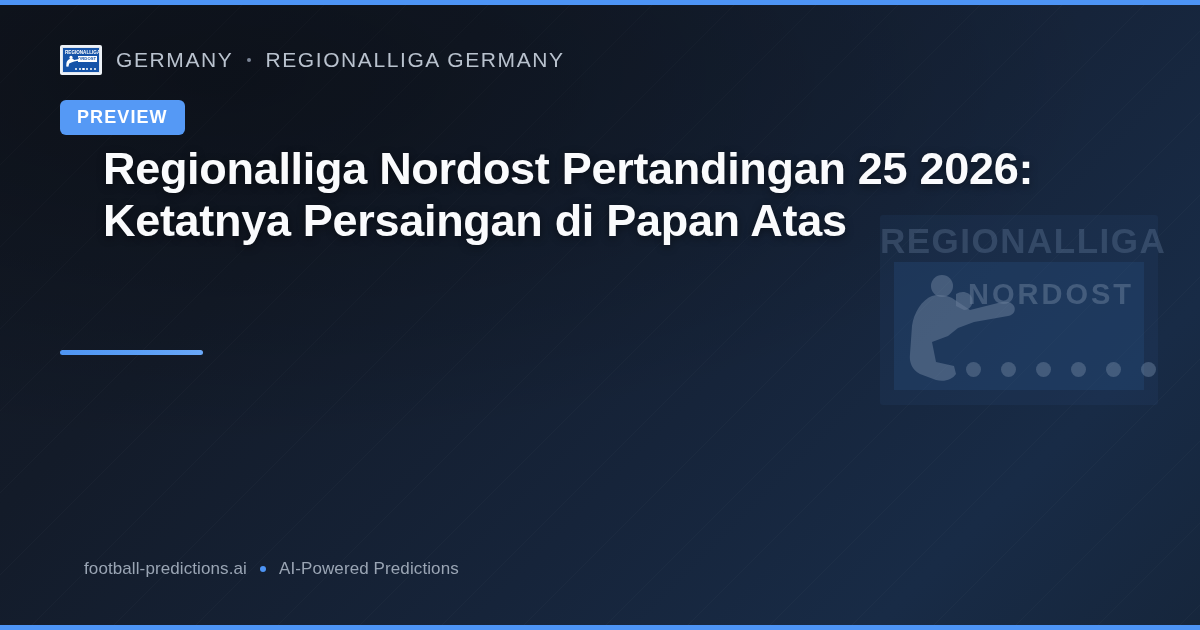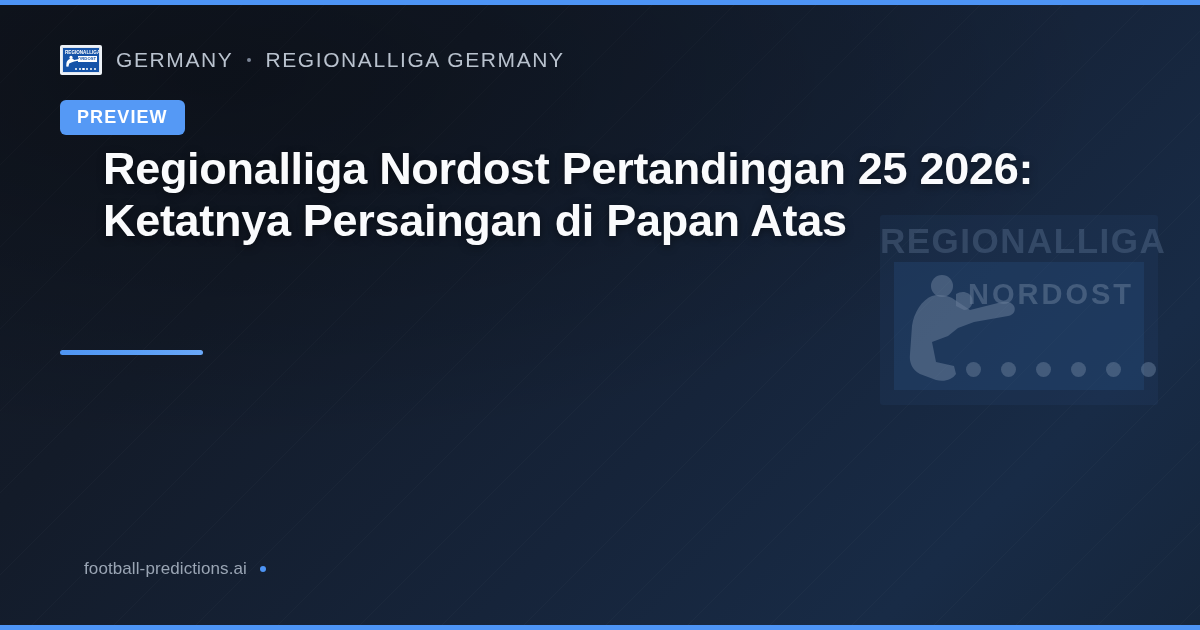--- a/index.html
+++ b/index.html
@@ -278,16 +278,17 @@
 
     <div class="badge">PREVIEW</div>
 
     <h1 class="headline">Regionalliga Nordost Pertandingan 25 2026: Ketatnya Persaingan di Papan Atas</h1>
 
     <div class="accent"></div>
 
     <div class="footer">
       <span class="footer-site">football-predictions.ai</span>
       <span class="footer-dot"></span>
+      <span class="footer-tag">AI-Powered Predictions</span>
     </div>
 
   </div>
 </div>
 
 </body></html>

